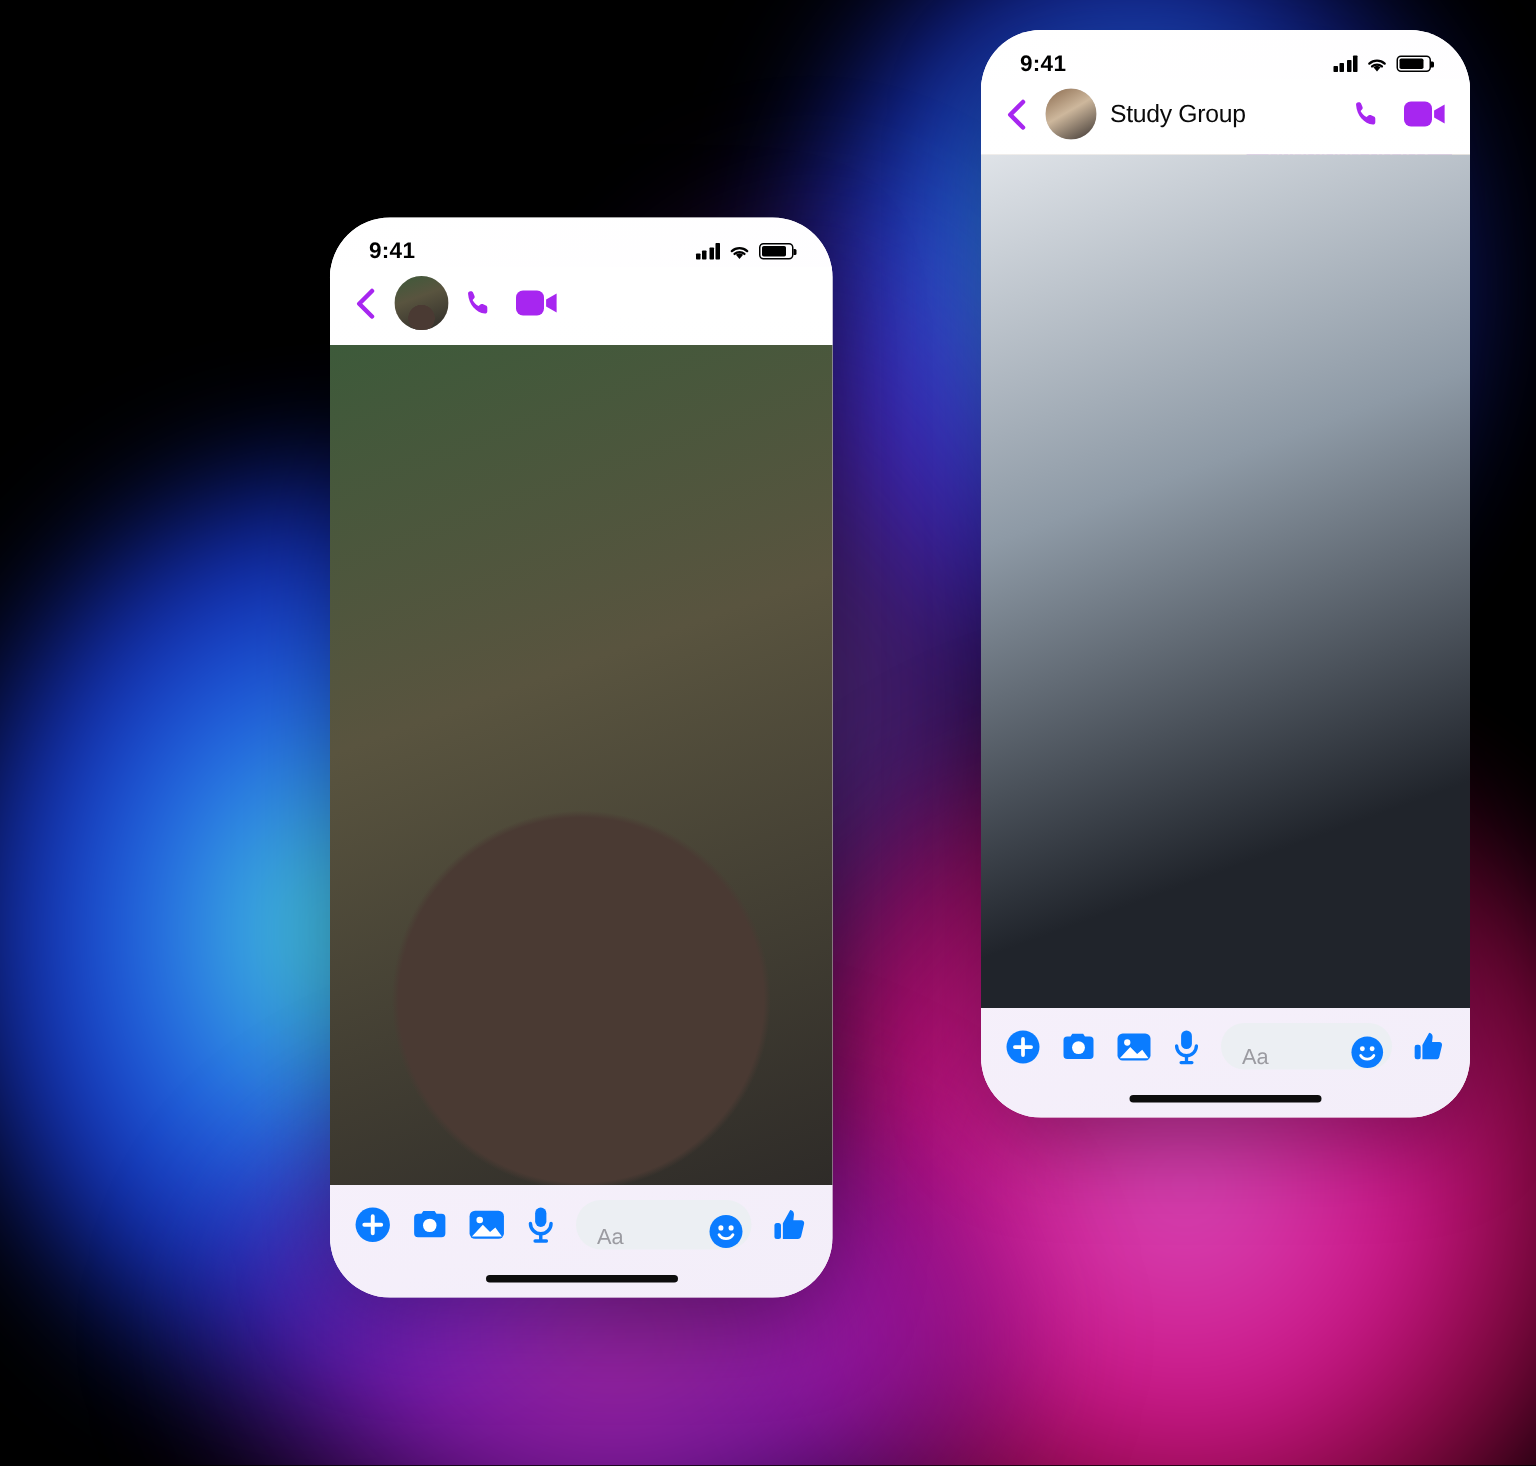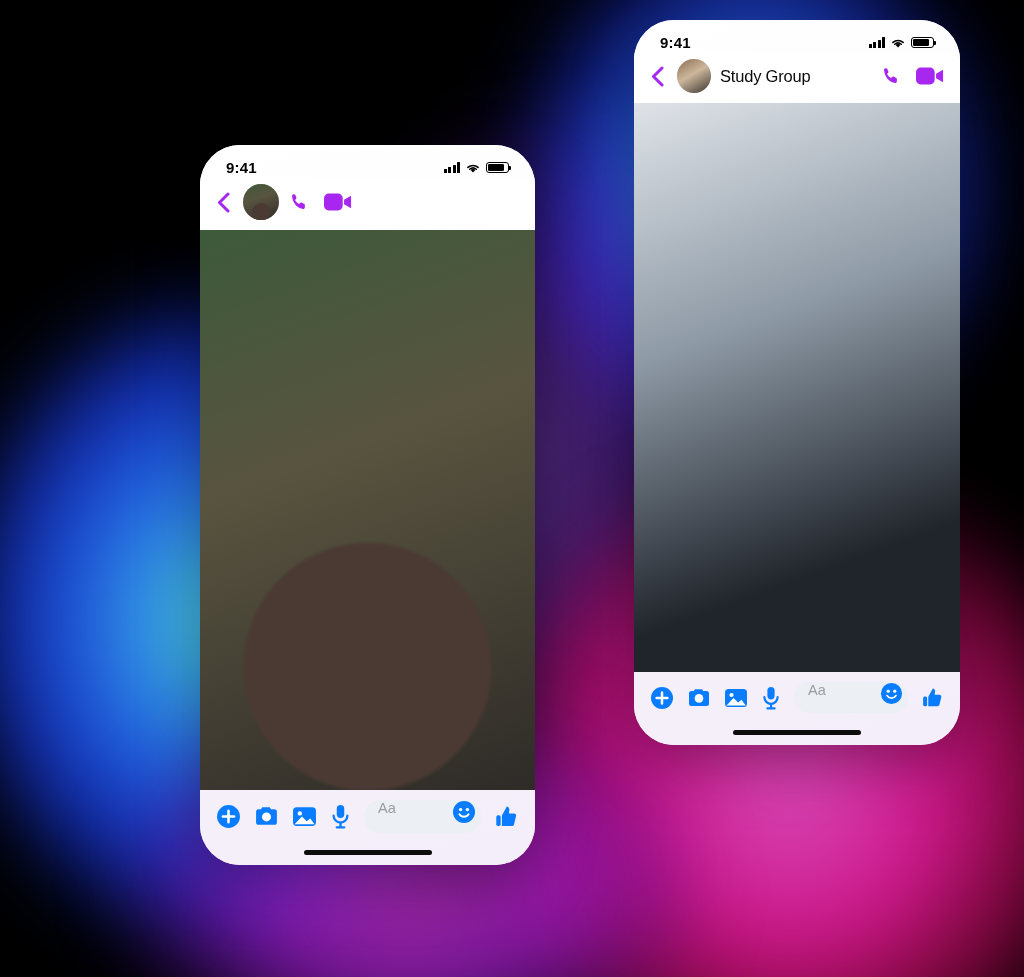--- a/index.html
+++ b/index.html
@@ -43,20 +43,21 @@
       rgba(170,90,255,.45) 0%, rgba(120,40,230,.4) 42%, rgba(0,0,0,0) 80%);
   }
 
   
   .phone {
     position:absolute;
     background:#fff;
     border-radius:40px;
     overflow:hidden;
     box-shadow: 0 18px 60px rgba(0,0,0,.35);
+    margin-left: 20px;
   }
   .phone-right { left:634px; top:20px; width:326px; height:725px; z-index:6; }
   .phone-left  { left:200px; top:145px; width:335px; height:720px; z-index:8; }
 
   .screen { position:relative; width:100%; height:100%;
     background: linear-gradient(160deg,#ffffff 0%,#fdfbff 46%,#f6f0fb 72%,#f3eef9 100%);
     display:flex; flex-direction:column; }
 
   
   .statusbar { display:flex; align-items:center; justify-content:space-between;
@@ -122,21 +123,21 @@
   .sharebtn { width:40px; height:40px; border-radius:50%; background:#fff; display:flex;
     align-items:center; justify-content:center; box-shadow:0 2px 10px rgba(0,0,0,.12); }
 
   
   .reactrow { display:flex; align-items:center; gap:4px; padding:4px 0 2px 4px; }
   .reactrow .em { font-size:30px; line-height:1; }
 
   
   .composer { flex:0 0 auto; display:flex; align-items:center; gap:13px; padding:10px 16px 6px; }
   .cinput { flex:1; background:#eceff3; border-radius:17px; height:31px; display:flex;
-    align-items:flex-start; justify-content:space-between; padding:0 5px 0 14px; }
+    align-items:flex-end; justify-content:space-between; padding:0 5px 0 14px; }
   .cinput .ph { font-size:14.5px; color:#9b9ba1; }
   .homebar { flex:0 0 auto; height:26px; display:flex; align-items:center; justify-content:center; }
   .homebar i { display:block; width:128px; height:5px; background:#0d0d0d; border-radius:3px; }
 
   
   .face { position:absolute; inset:0; }
   .f-bria { background: radial-gradient(circle at 50% 78%, #4a3a33 0 26%, rgba(0,0,0,0) 27%),
             linear-gradient(160deg,#3d5a3a 0%,#59543f 40%,#2e2b28 100%); }
   .f-group { background: linear-gradient(150deg,#8a6a4e 0%,#cdb79c 45%,#3a3330 100%); }
   .f-shane { background: linear-gradient(165deg,#cfcfd4 0%,#9aa0a6 40%,#1d1f22 72%); }

